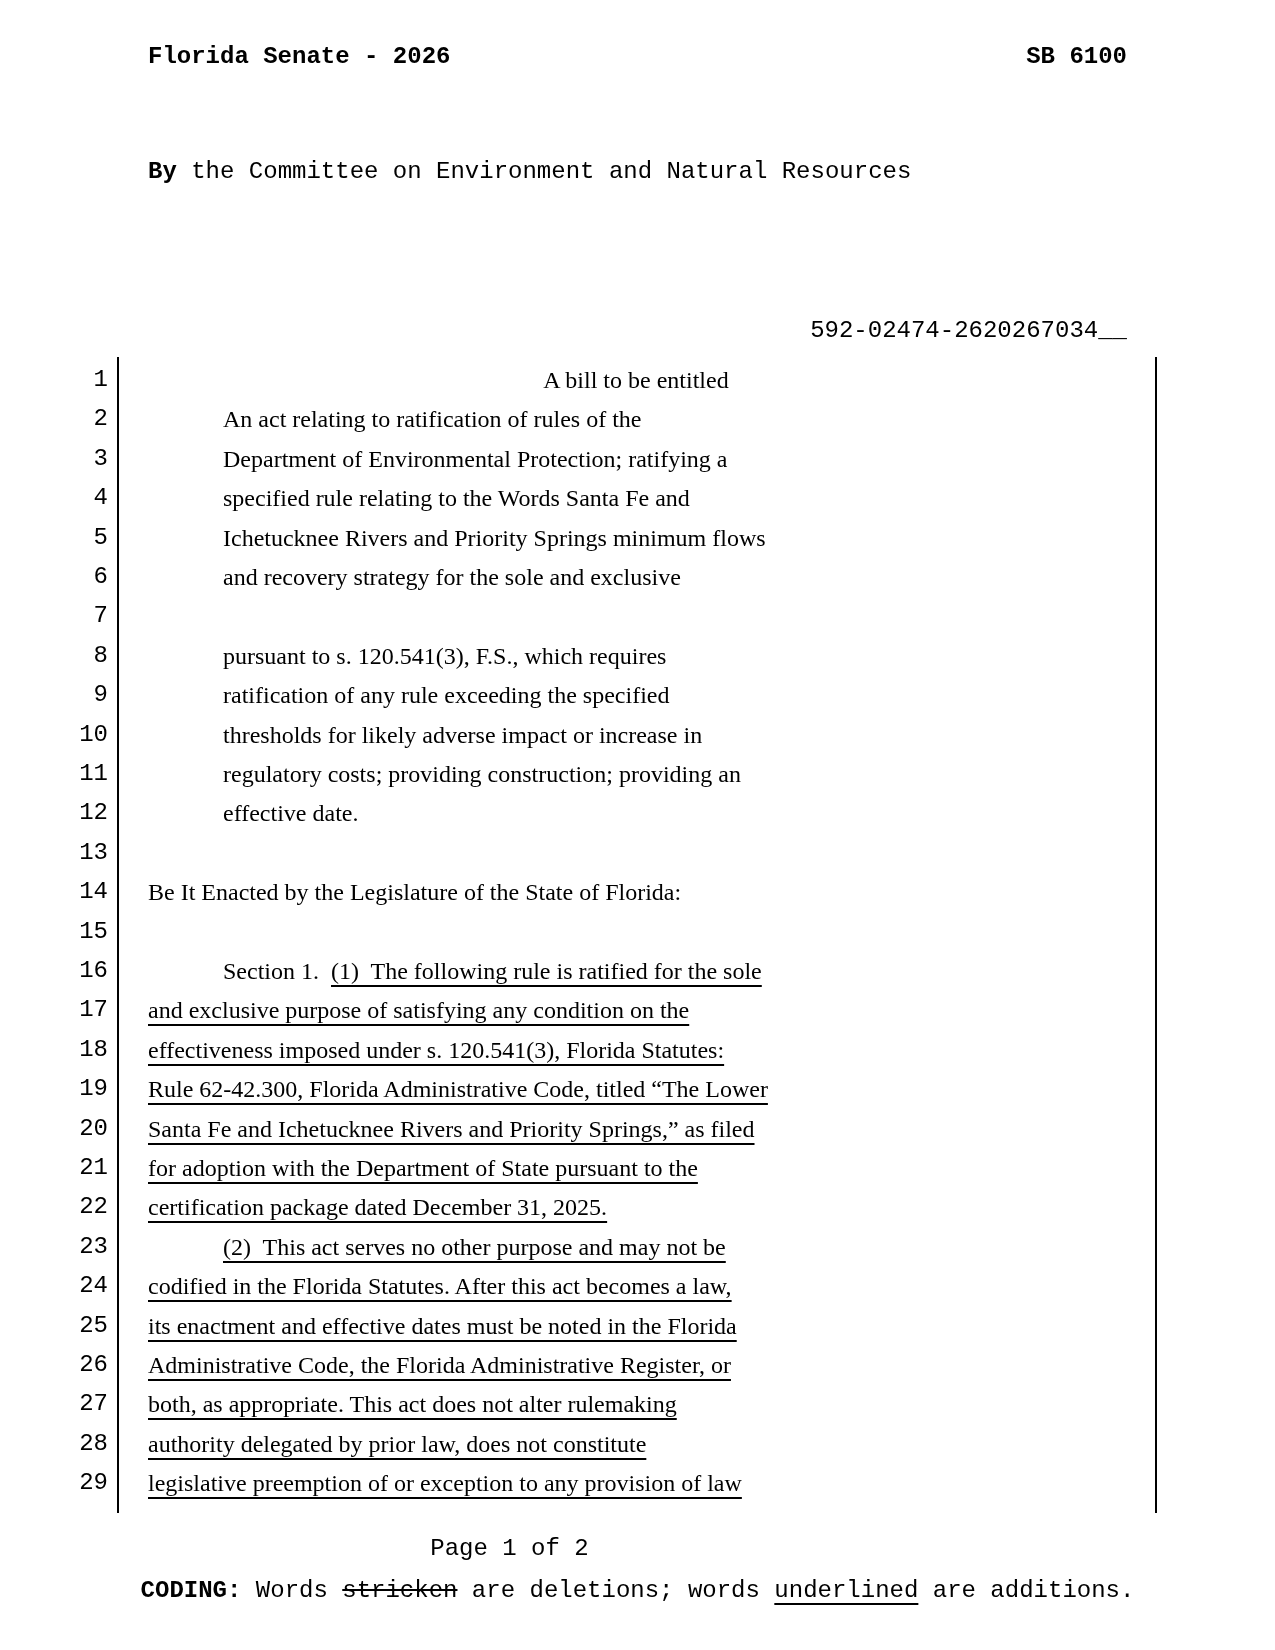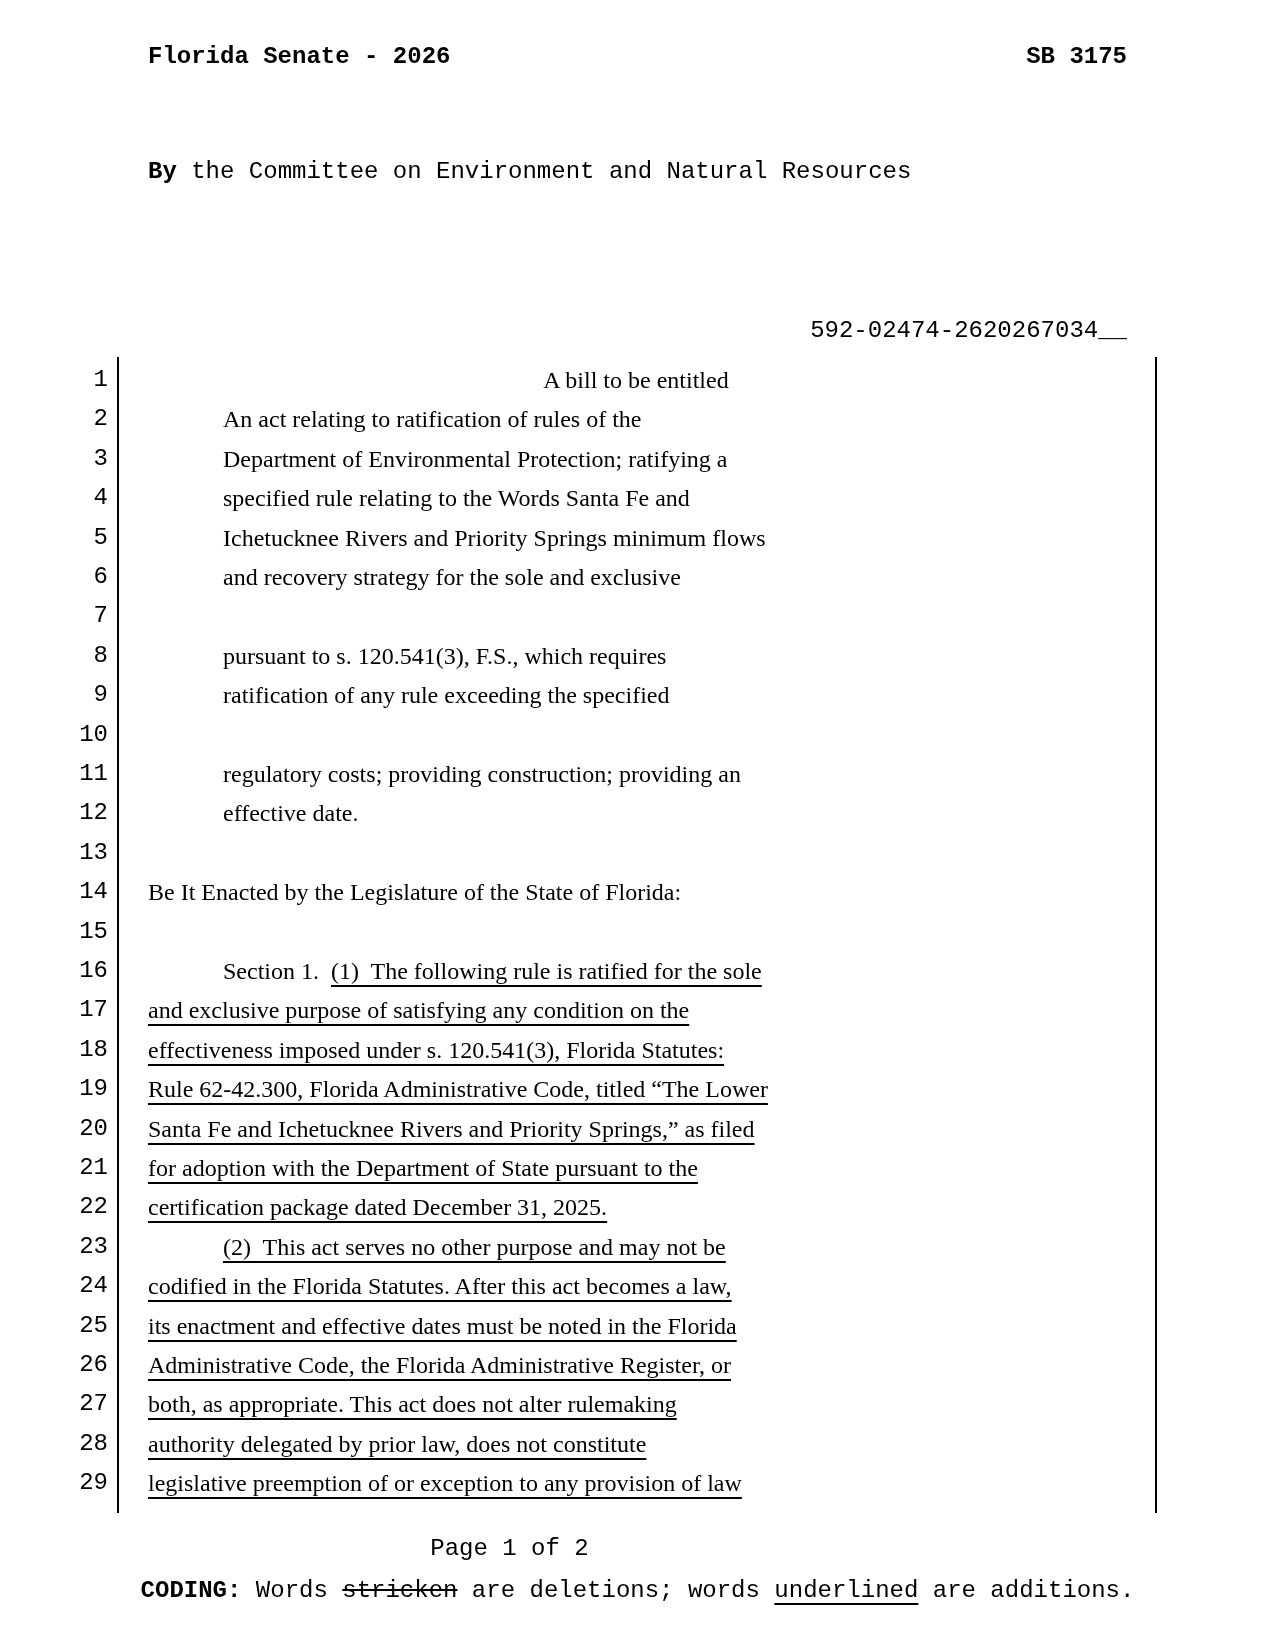--- a/index.html
+++ b/index.html
@@ -103,21 +103,21 @@
     white-space: pre;
   }
 </style>
 </head>
 <body>
 
 <div class="page">
 
   <div class="hdr-row r1">
     <span class="bold">Florida Senate - 2026</span>
-    <span class="bold">SB 3175</span>
+    <span class="bold">SB 6100</span>
   </div>
 
   <div class="byline"><span class="bold">By</span><span> the Committee on Environment and Natural Resources</span></div>
 
   <div class="code-row">
     <span>592-02474-26</span>
     <span>20267034__</span>
   </div>
 
   <div class="vrule left"></div>
@@ -154,20 +154,21 @@
       <div class="line-row" style="top: 642.8px;">
         <span class="line-num">8</span>
         <span class="line-text indent"><span class="pre">pursuant to s. 120.541(3), F.S., which requires</span></span>
       </div>
       <div class="line-row" style="top: 682.2px;">
         <span class="line-num">9</span>
         <span class="line-text indent"><span class="pre">ratification of any rule exceeding the specified</span></span>
       </div>
       <div class="line-row" style="top: 721.6px;">
         <span class="line-num">10</span>
+        <span class="line-text indent"><span class="pre">thresholds for likely adverse impact or increase in</span></span>
       </div>
       <div class="line-row" style="top: 761px;">
         <span class="line-num">11</span>
         <span class="line-text indent"><span class="pre">regulatory costs; providing construction; providing an</span></span>
       </div>
       <div class="line-row" style="top: 800.4px;">
         <span class="line-num">12</span>
         <span class="line-text indent"><span class="pre">effective date.</span></span>
       </div>
       <div class="line-row" style="top: 839.8px;">

